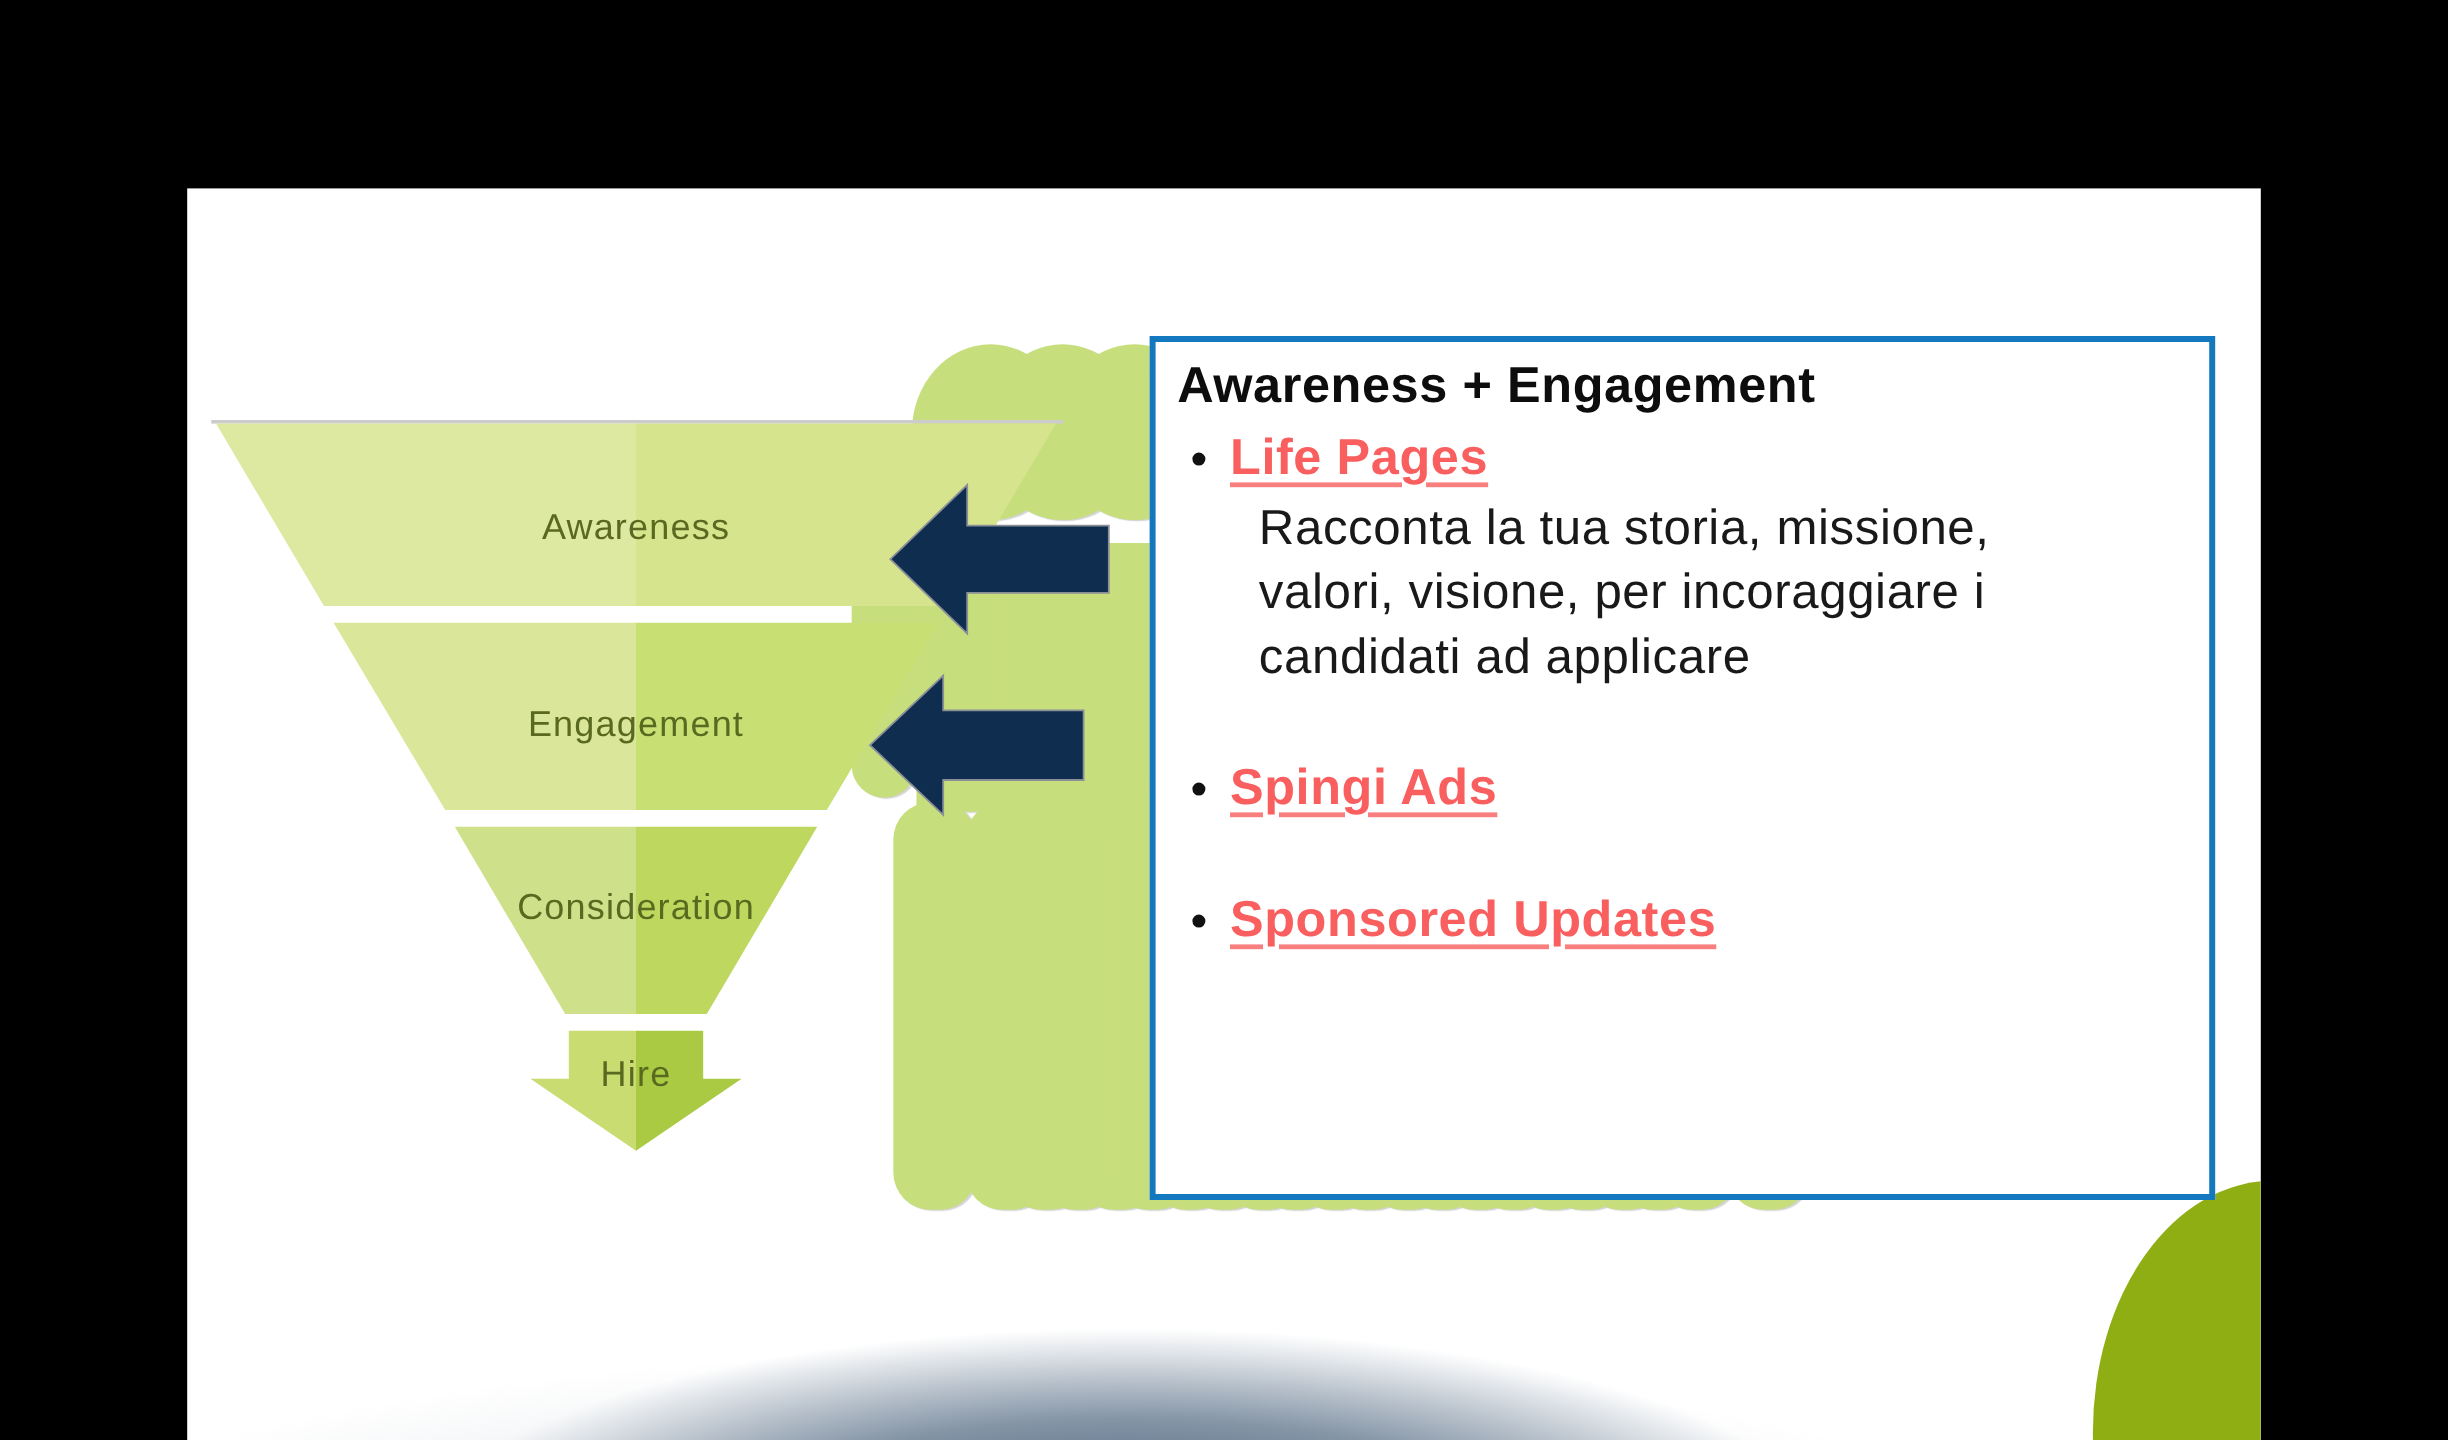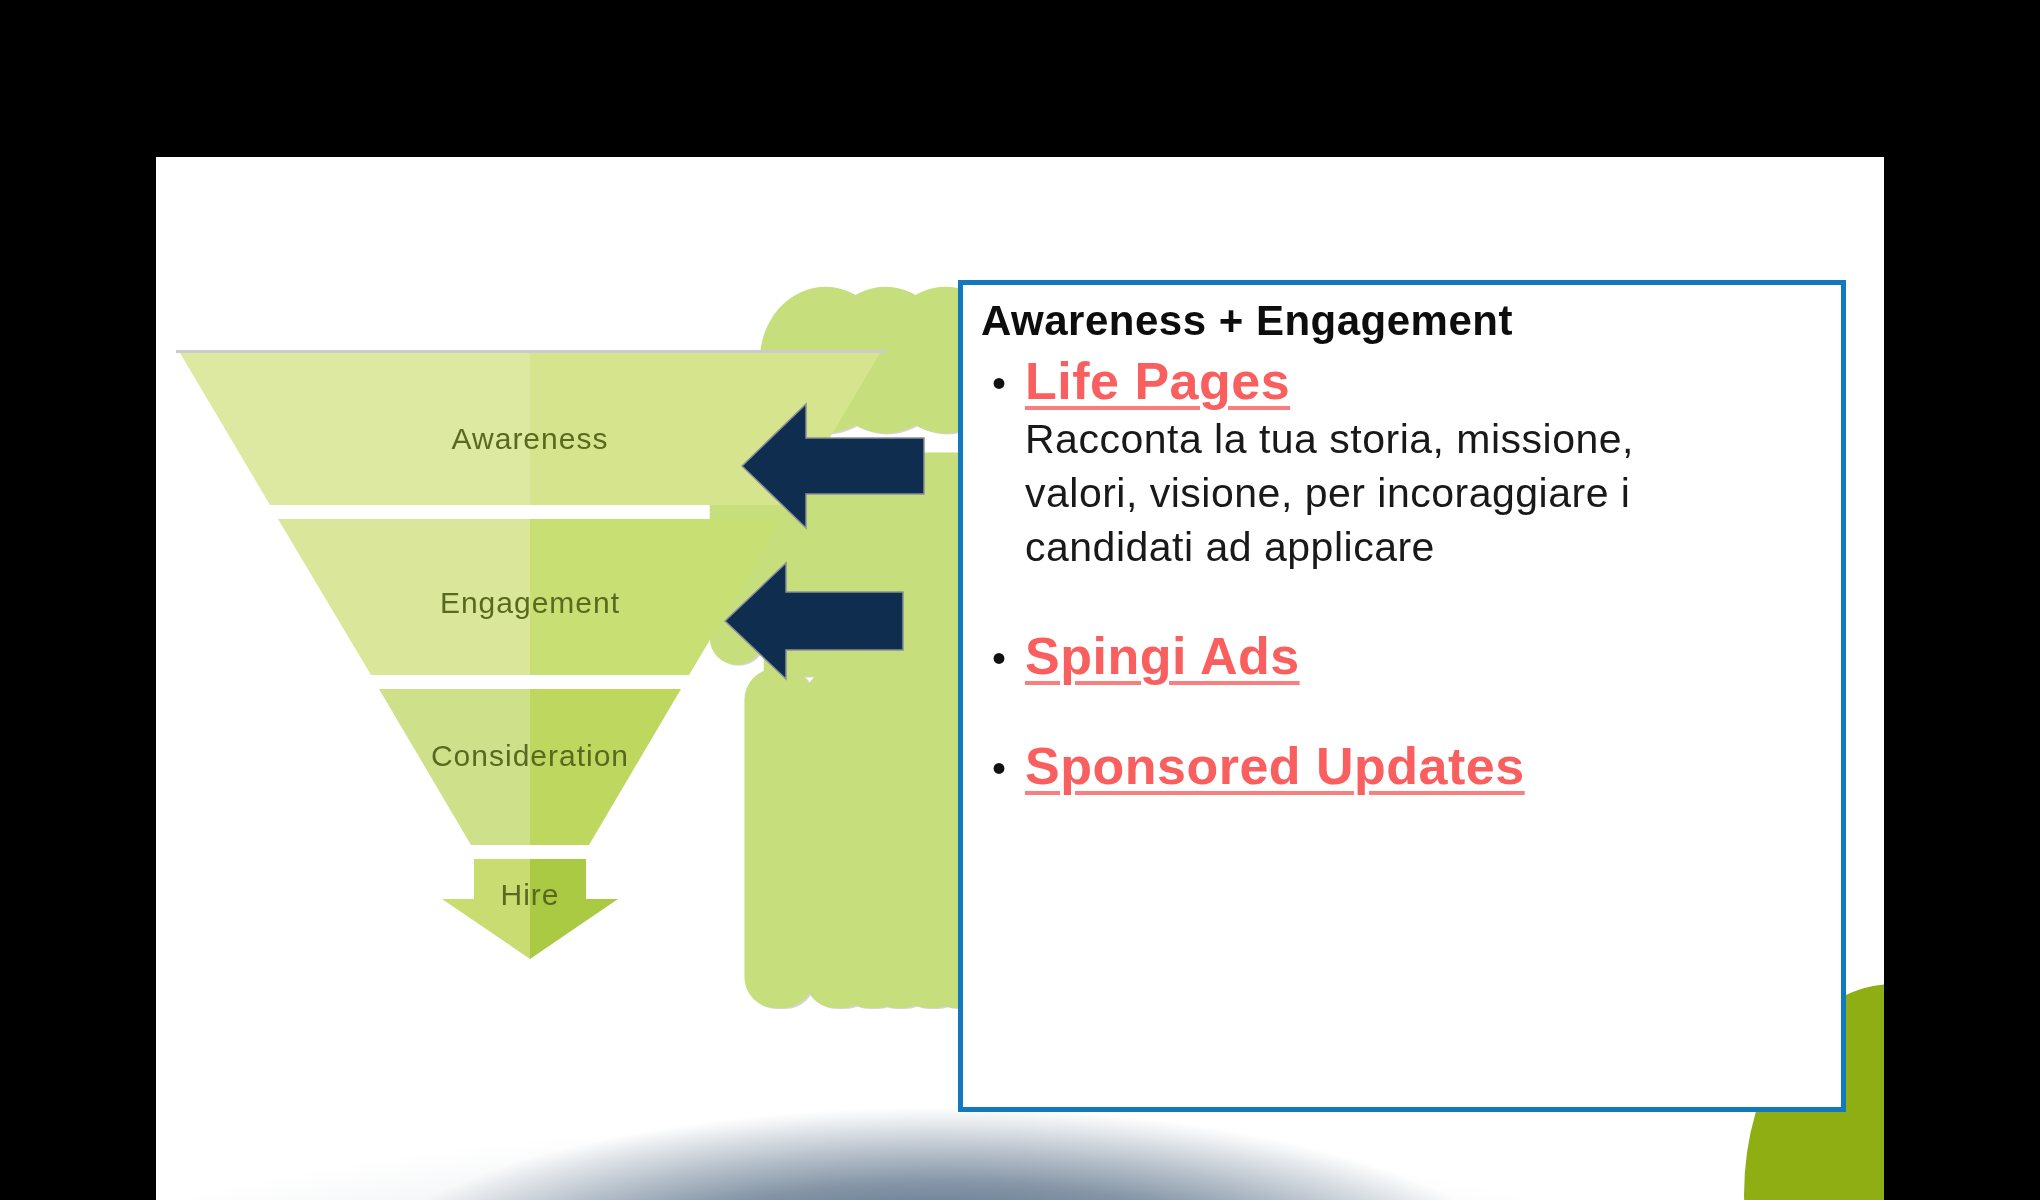--- a/index.html
+++ b/index.html
@@ -17,41 +17,41 @@
       radial-gradient(820px 250px at 784px 1130px, rgba(42,70,100,0.96) 0%, rgba(44,72,102,0.55) 42%, rgba(44,72,102,0) 72%),
       radial-gradient(1500px 430px at 700px 1260px, rgba(125,143,162,0.50) 0%, rgba(125,143,162,0) 68%);
     pointer-events:none;
   }
   .diagram-svg{position:absolute;left:0;top:0;}
   .funnel-label{
     font-family:"Liberation Sans",sans-serif;
     font-size:30px;letter-spacing:1px;fill:#59691f;
   }
   .callout{
-    position:absolute;left:802px;top:123px;width:888px;height:832px;
+    position:absolute;left:802px;top:123px;width:888px;height:720px;
     box-sizing:border-box;border:5px solid #1478be;background:#fff;
     padding:10px 18px 10px 10px;
   }
   .callout-title{
     font-size:42px;font-weight:bold;color:#0d0d0d;letter-spacing:0.5px;
     margin:2px 0 10px 8px;line-height:1.15;
   }
   .bullet-group{display:grid;grid-template-columns:52px 1fr;margin-top:8px;}
   .bullet-group + .bullet-group{margin-top:56px;}
   .bullet-dot{
     font-size:40px;color:#111;line-height:52px;text-align:center;padding-top:2px;
   }
   .bullet-heading{
-    font-size:52px;font-weight:bold;color:#f95f5f;letter-spacing:0.5px;line-height:52px;
+    font-size:42px;font-weight:bold;color:#f95f5f;letter-spacing:0.5px;line-height:52px;
     text-decoration:underline;text-decoration-thickness:4px;text-underline-offset:7px;
     text-decoration-color:#f97f7f;
   }
   .bullet-body{
     white-space:pre-line;font-size:41px;color:#191919;line-height:54px;
-    letter-spacing:0.5px;margin-top:5px;font-weight:400;
+    letter-spacing:0.5px;margin-top:5px;font-weight:400;margin-left:24px;
   }
 </style>
 </head>
 <body>
 
 <div class="slide">
 
   <div class="bottom-shadow"></div>
 
   <svg class="diagram-svg" width="1728" height="1043" viewBox="0 0 1728 1043">

